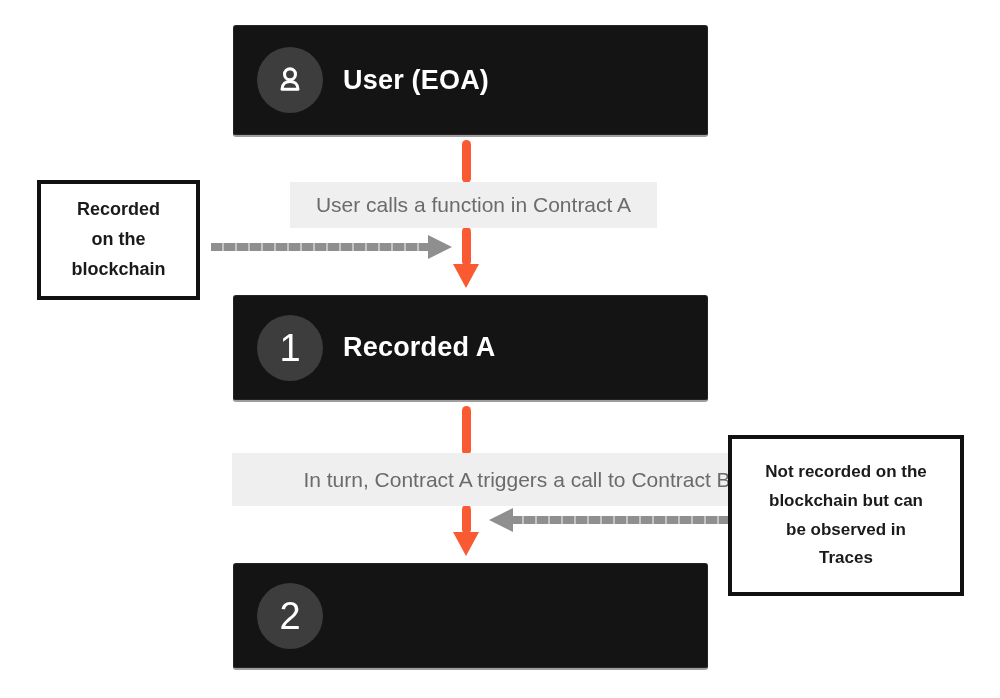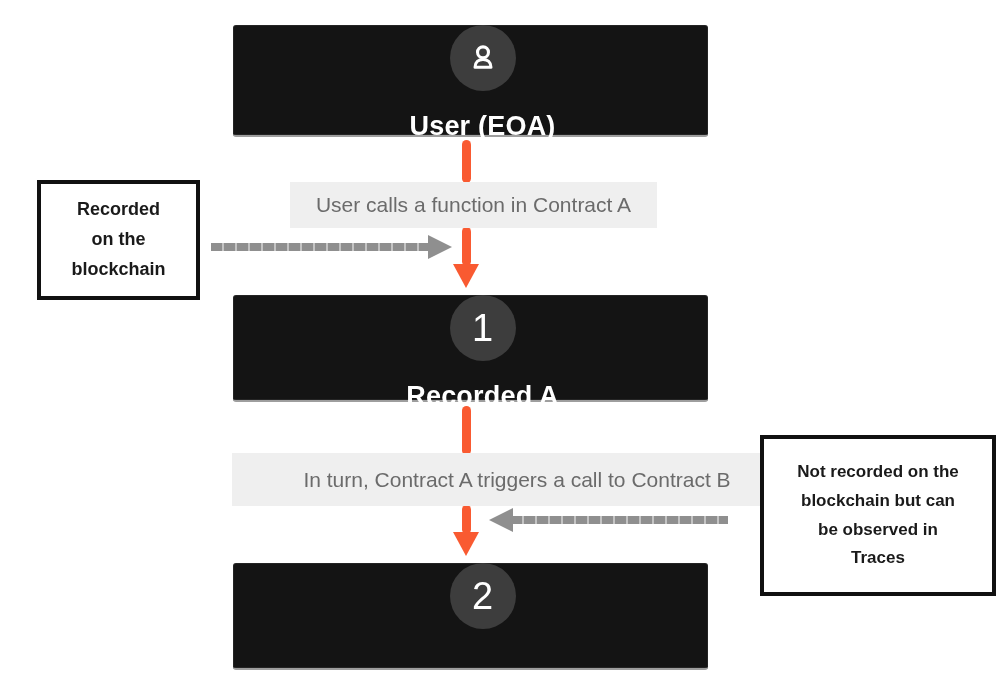--- a/index.html
+++ b/index.html
@@ -22,21 +22,20 @@
   
   .node{
     position:absolute;left:233px;width:475px;box-sizing:border-box;
     background:var(--node-bg);
     border-bottom:2px solid var(--node-edge);
     border-radius:3px;
     box-shadow:inset 0 0 0 1px rgba(255,255,255,0.07);
     display:flex;align-items:center;
     padding-left:24px;gap:20px;
     z-index:2;
-    flex-direction:column;
   }
   .node-user{top:25px;height:112px;}
   .node-a{top:295px;height:107px;}
   .node-b{top:563px;height:107px;}
 
   .badge{
     width:66px;height:66px;border-radius:50%;
     background:var(--badge-bg);
     display:flex;align-items:center;justify-content:center;
     flex:0 0 auto;
@@ -83,21 +82,21 @@
 
   
   .note{
     position:absolute;box-sizing:border-box;
     background:#ffffff;border:4px solid var(--note-border);
     color:var(--note-text);font-weight:700;
     display:flex;align-items:center;justify-content:center;
     text-align:center;white-space:pre-line;z-index:4;
   }
   .note-left{left:37px;top:180px;width:163px;height:120px;font-size:18px;line-height:1.65;}
-  .note-right{left:728px;top:435px;width:236px;height:161px;font-size:17px;line-height:1.7;margin-left:32px;}
+  .note-right{left:728px;top:435px;width:236px;height:161px;font-size:17px;line-height:1.7;}
 
   .user-icon-svg{display:block;}
 </style>
 </head>
 <body>
 
 <div class="canvas">
 
   <div class="node node-user">
     <div class="badge">

